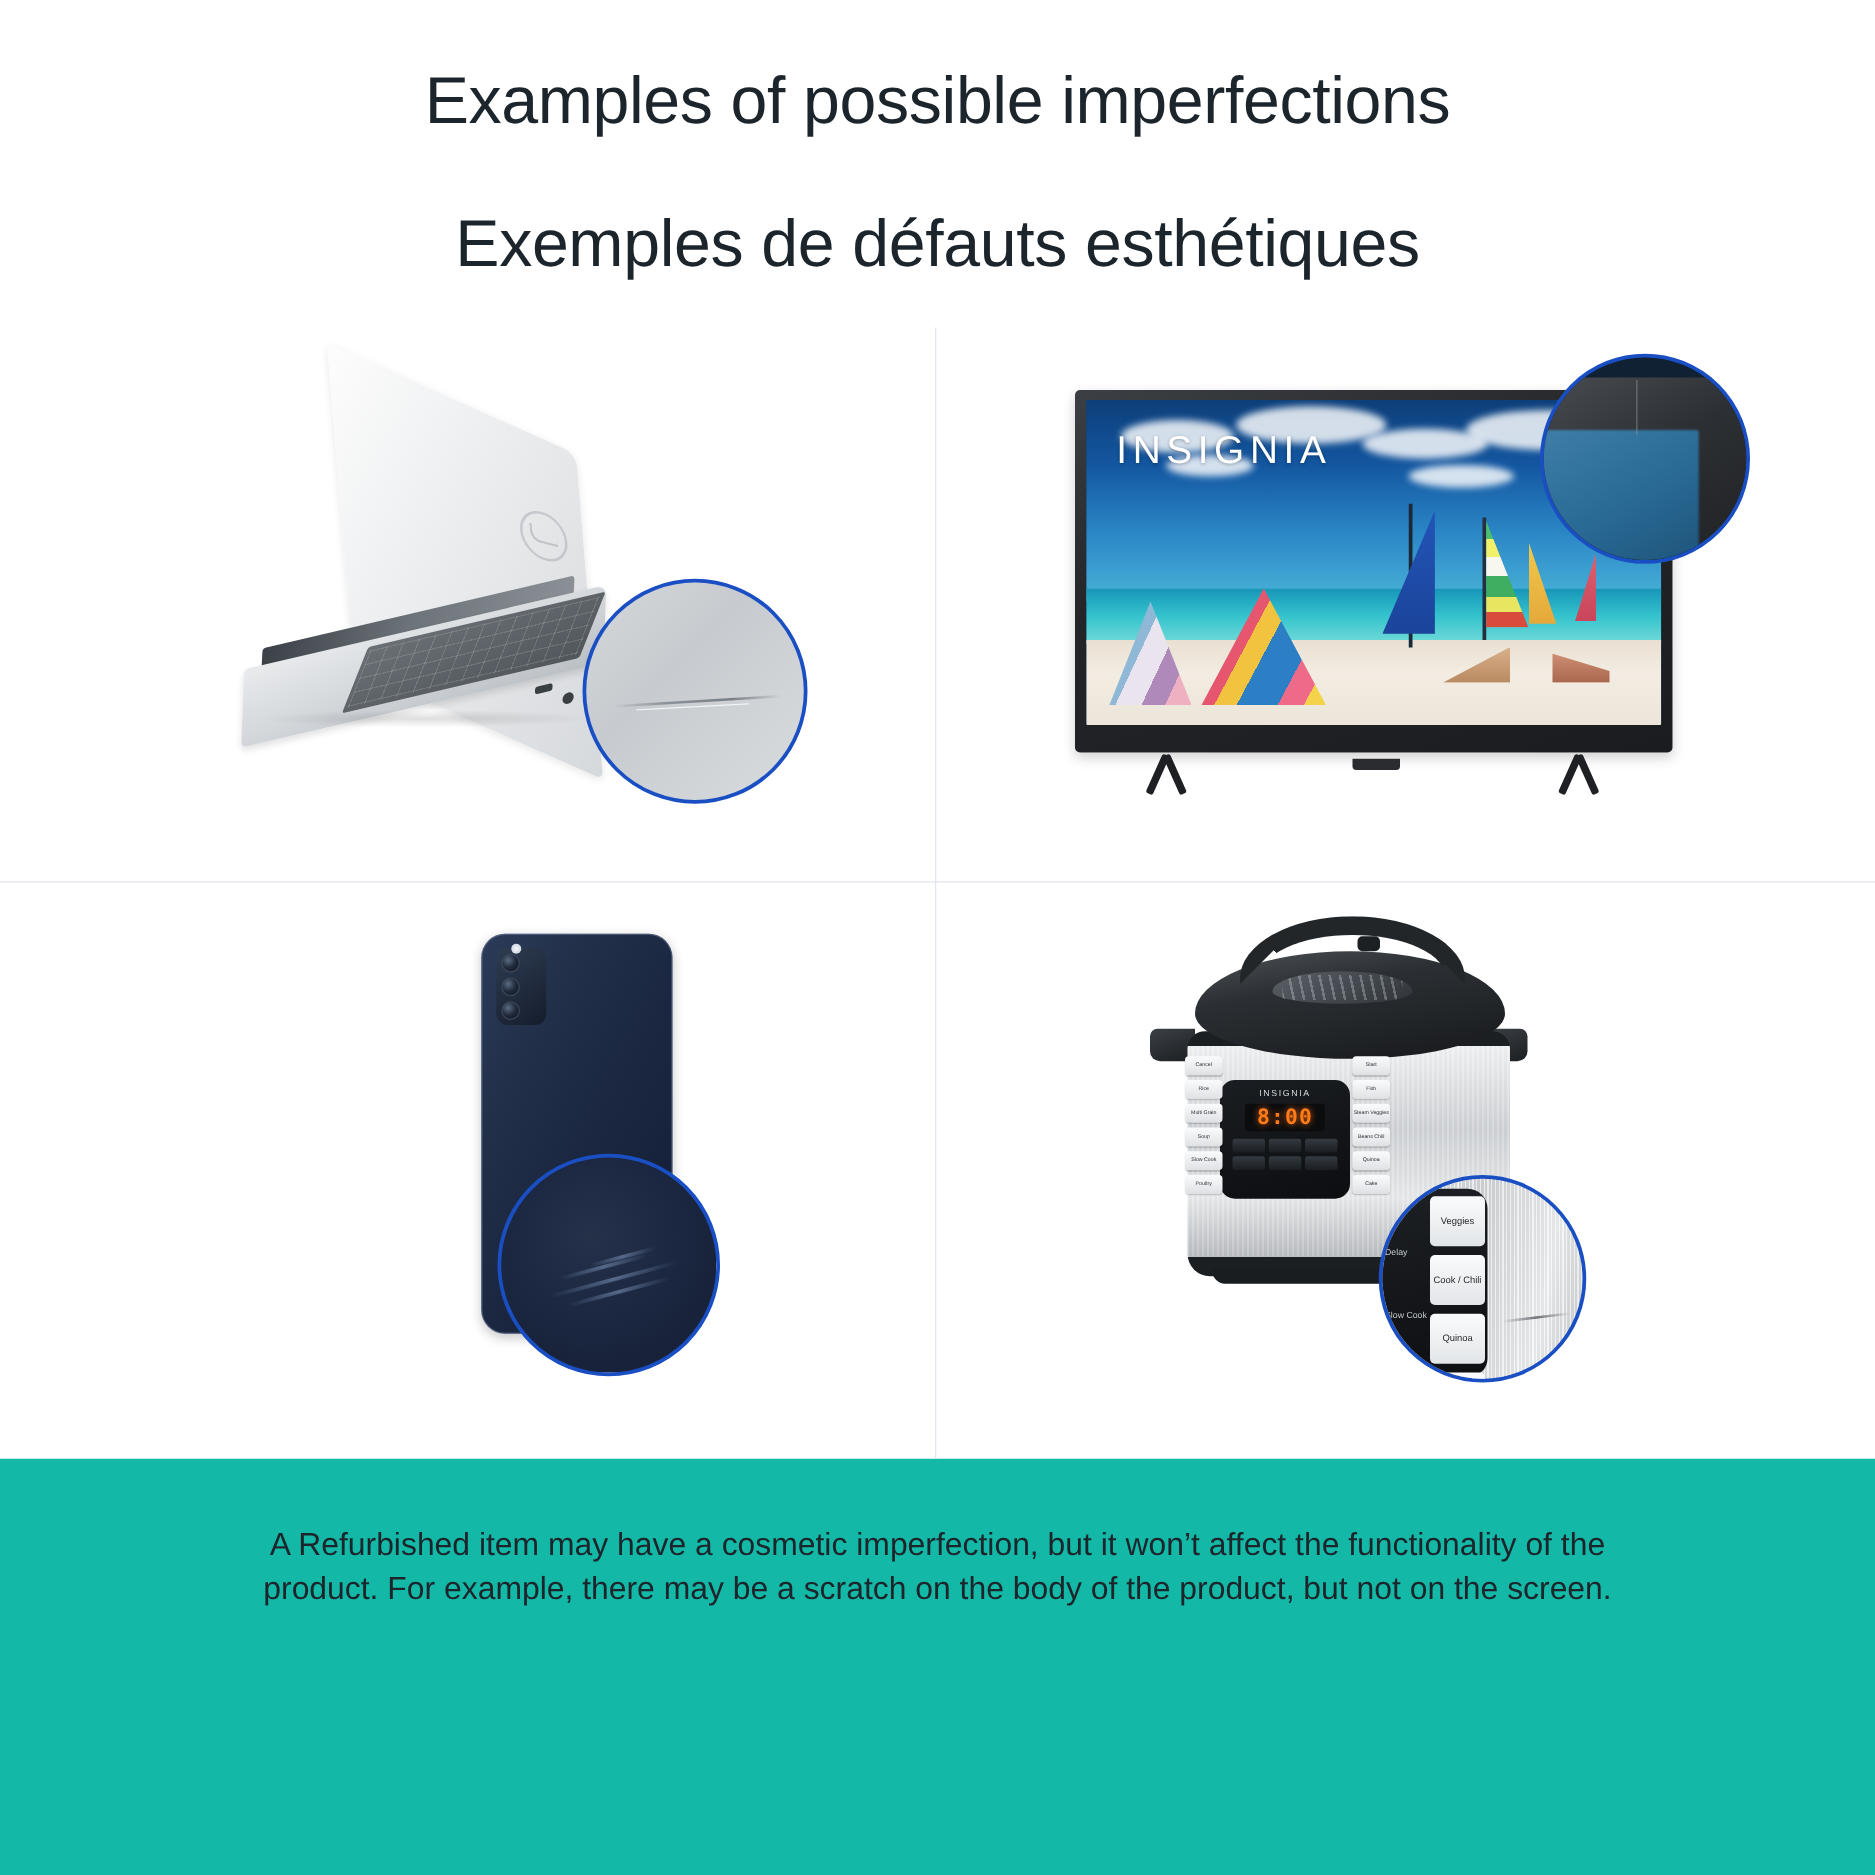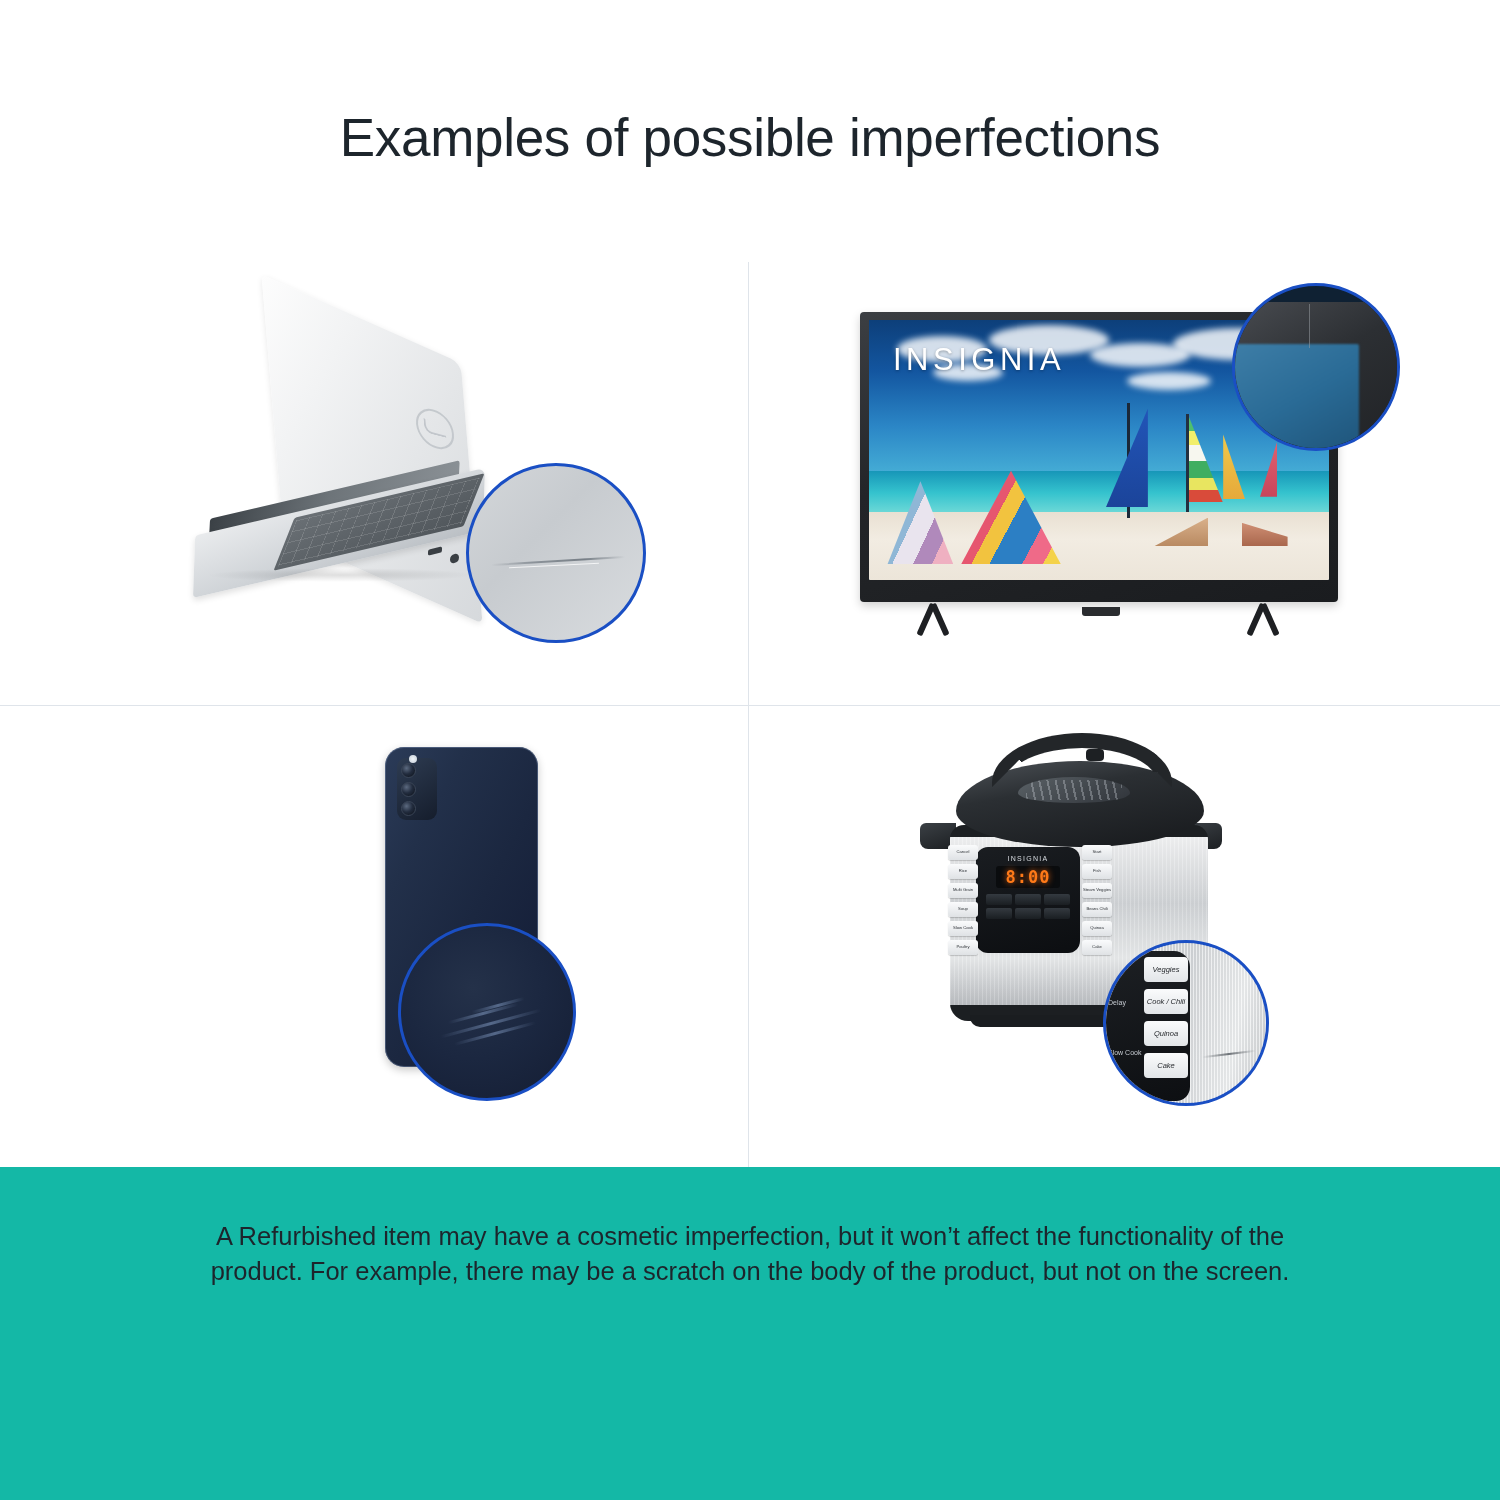--- a/index.html
+++ b/index.html
@@ -423,22 +423,22 @@
     position:absolute;
     top: 94px;
     width: 36px; height: 26px;
     background: linear-gradient(160deg,#3b4045,#1c1f22);
     z-index: 2;
   }
   .c-ear-l { left: -14px; border-radius: 6px 0 0 8px; }
   .c-ear-r { left: 252px; border-radius: 0 6px 8px 0; }
   .c-panel {
     position:absolute;
-    left: 42px; top: 118px;
-    width: 104px; height: 106px;
+    left: 42px; top: 135px;
+    width: 104px; height: 95px;
     background: linear-gradient(165deg,#1a1d21,#0c0e11);
     border-radius: 12px;
     z-index: 6;
     padding: 6px;
     box-sizing: border-box;
   }
   .c-brand {
     color:#d9dde2;
     font-size: 7px;
     letter-spacing: 1.3px;
@@ -517,29 +517,28 @@
     background: linear-gradient(165deg,#1d2024,#0d0f12);
     border-radius: 0 16px 14px 0;
   }
   .mc-btncol {
     position:absolute;
     left: 38px; top: 14px;
     width: 44px;
     display:flex; flex-direction:column; gap:7px;
   }
   .mc-btn {
-    height: 25px;
+    height: 40px;
     background: linear-gradient(#fafbfc,#e2e5e8);
     border-radius: 4px;
     font-size: 7.5px;
     color:#26292d;
     display:flex; align-items:center; justify-content:center;
     text-align:center;
     line-height:1.06;
-    font-style:italic;
   }
   .mc-lbl {
     position:absolute;
     color:#c5cad0;
     font-size: 7px;
     left: 2px;
   }
   .mc-scratch {
     position:absolute;
     left: 96px; top: 110px;
@@ -564,20 +563,21 @@
     color: #1d252c;
   }
 </style>
 </head>
 <body>
 
 <div class="page">
 
   <div class="header">
     <div class="title-line">Examples of possible imperfections</div>
+    <div class="title-line">Exemples de défauts esthétiques</div>
   </div>
 
   <div class="grid">
     <div class="v-div"></div>
     <div class="h-div"></div>
 
     <div class="cell">
       <div class="laptop-wrap">
         <div class="lid-edge"></div>
         <div class="lid"></div>

